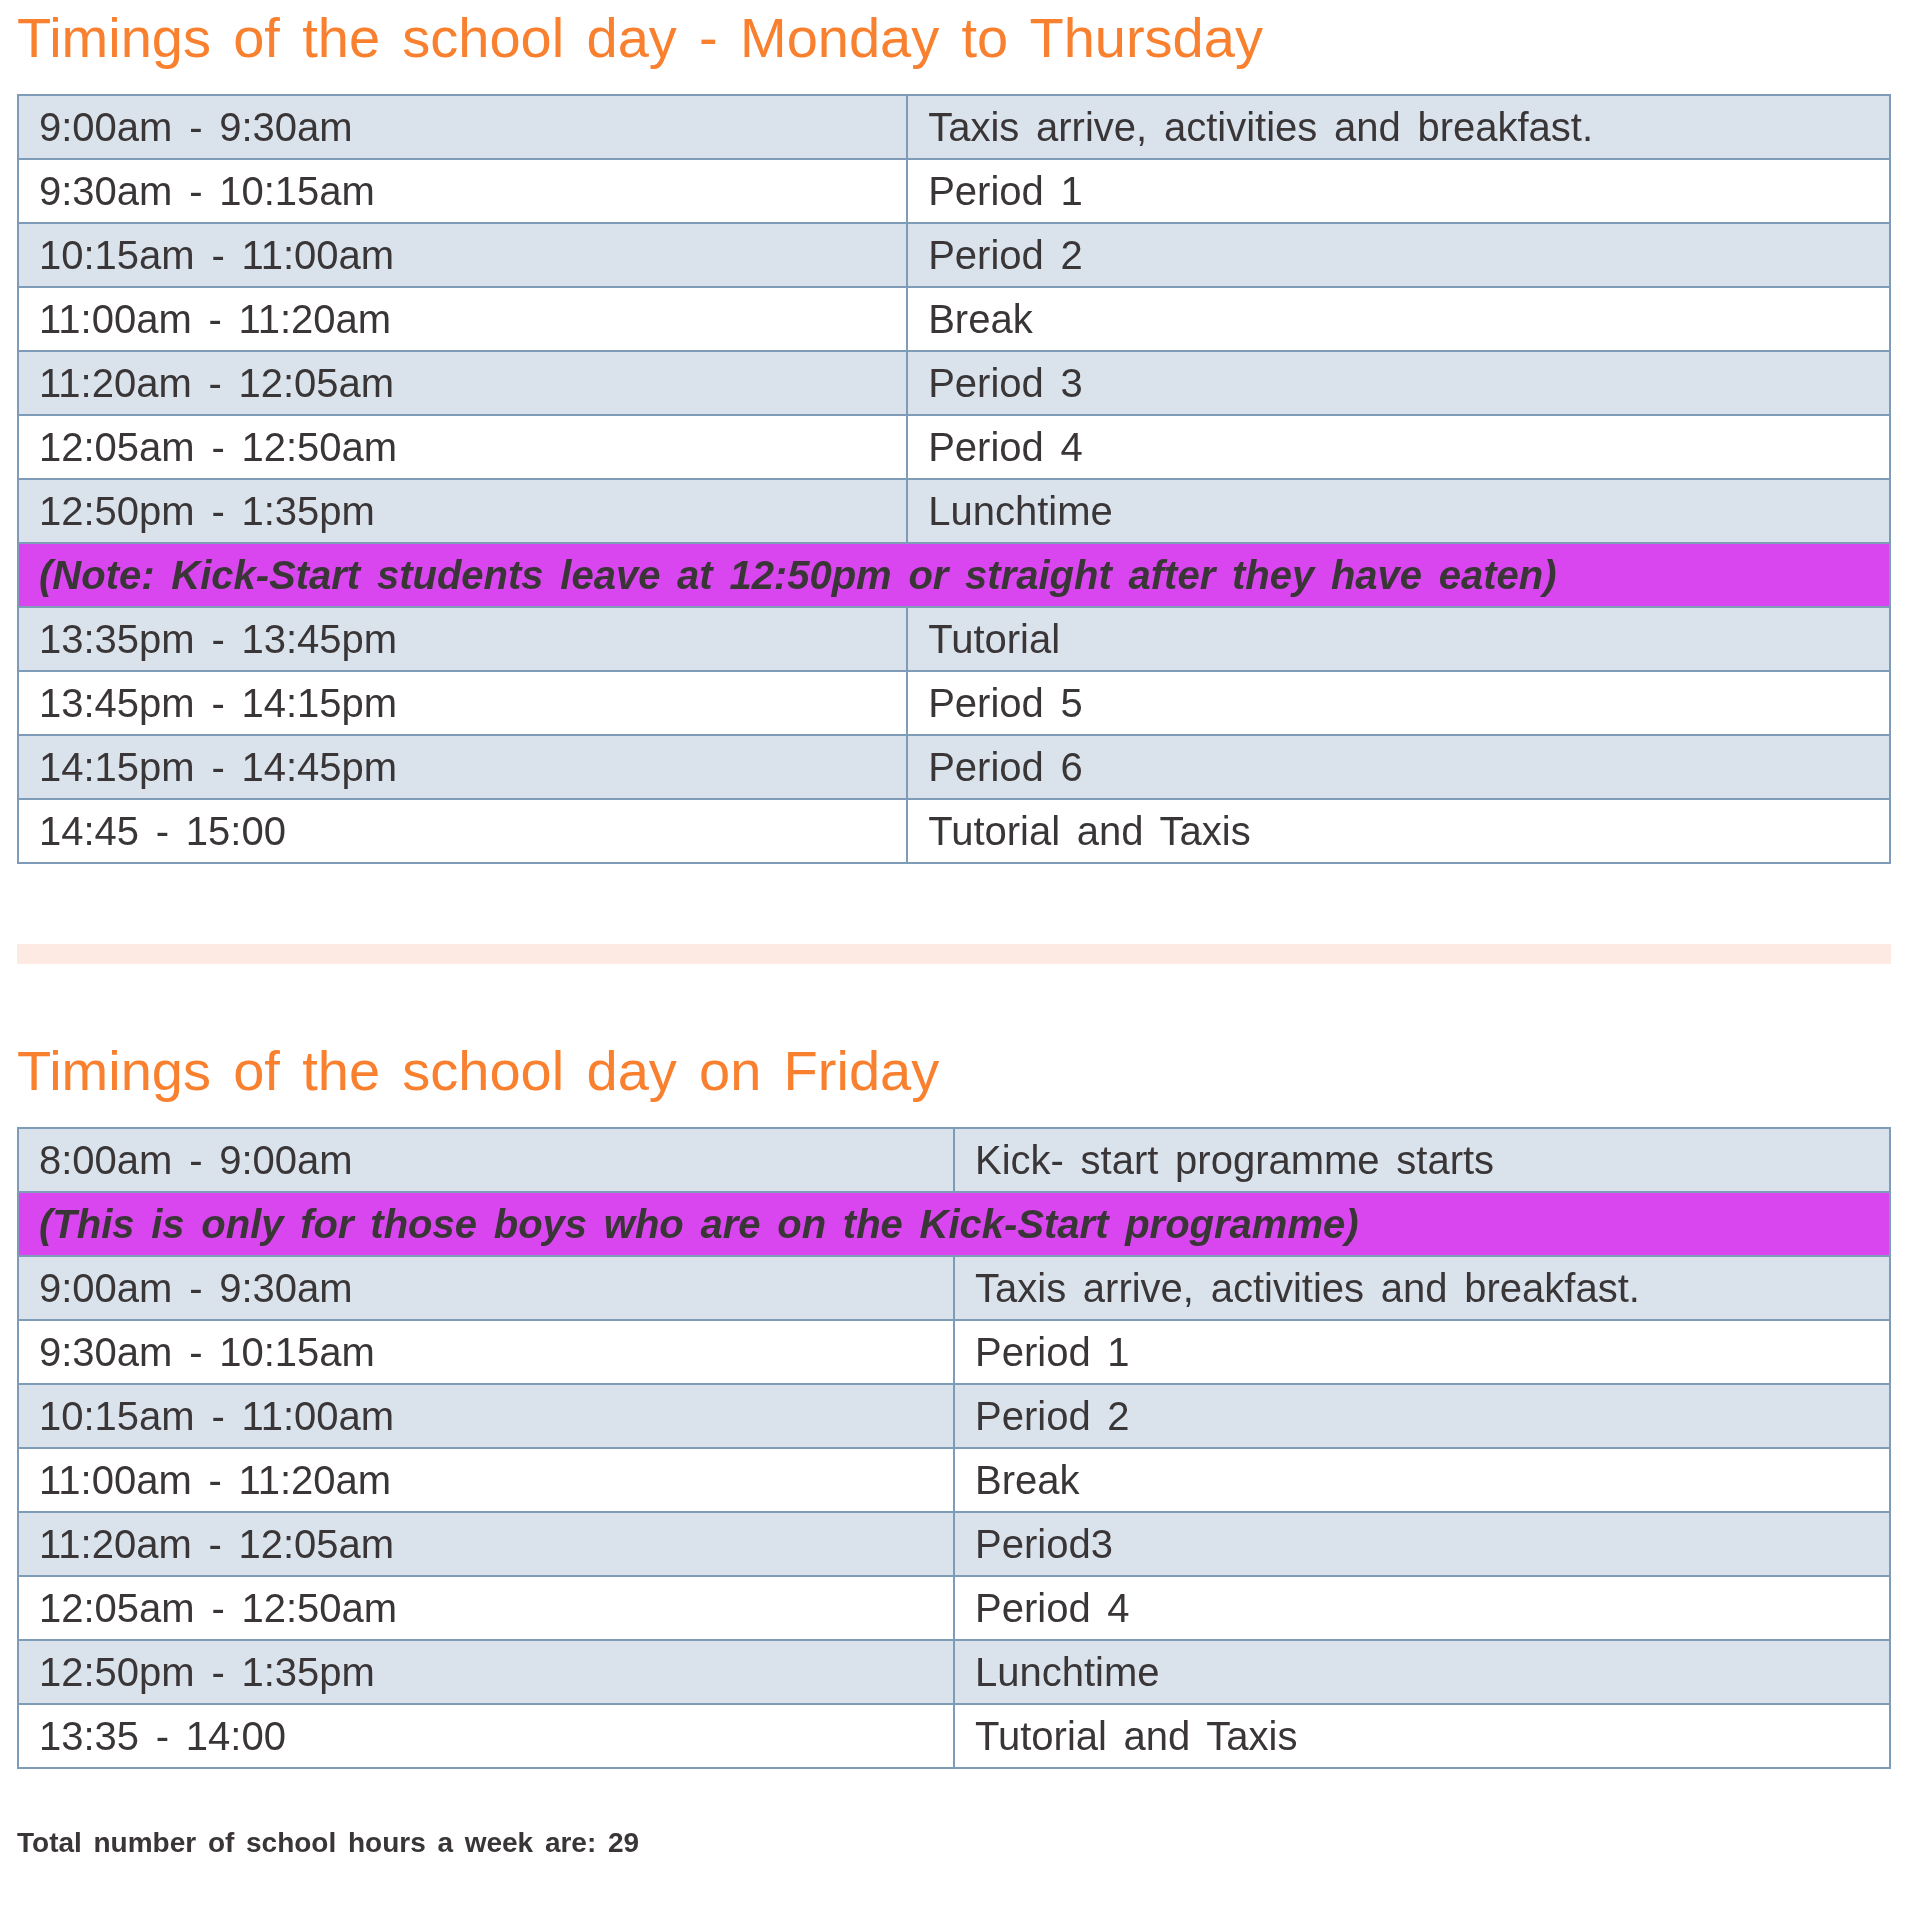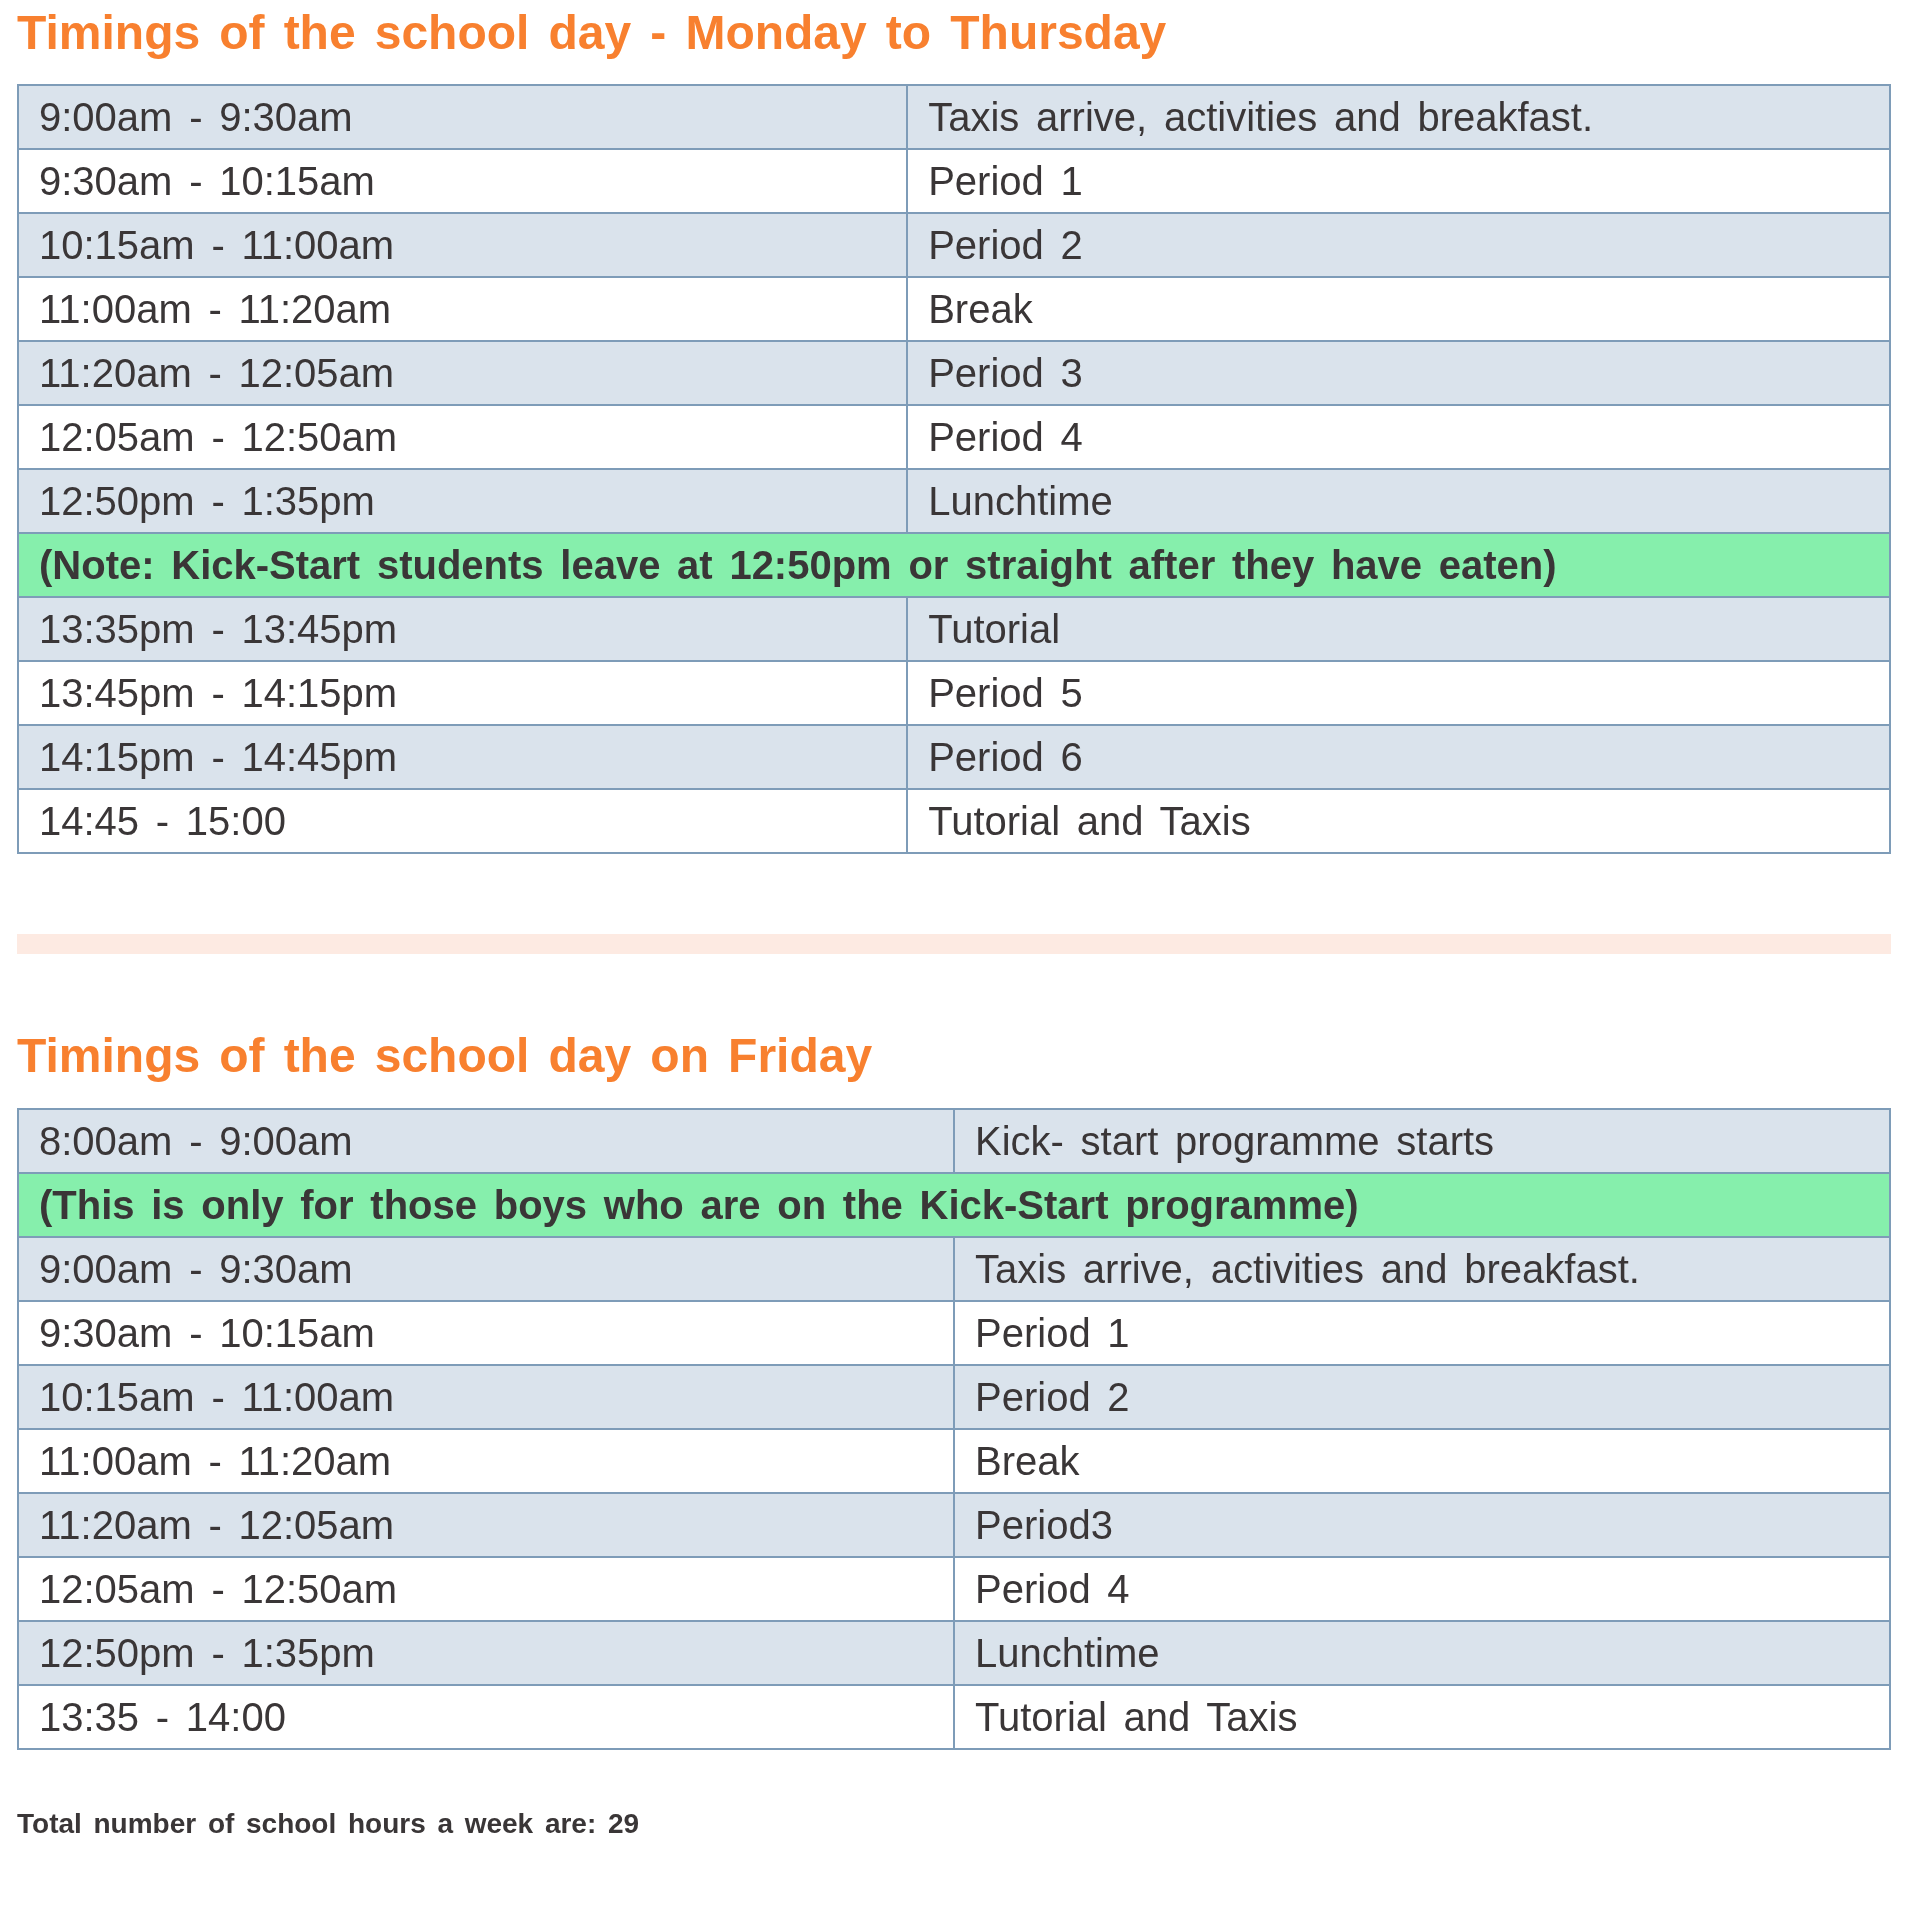--- a/index.html
+++ b/index.html
@@ -11,22 +11,22 @@
   }
   *{margin:0;padding:0;box-sizing:border-box;}
   html,body{background:#ffffff;}
   body{
     width:1908px;height:1926px;overflow:hidden;
     font-family:"Liberation Sans","DejaVu Sans",sans-serif;
     color:var(--c-text);
   }
   .heading{
     color:var(--c-heading);
-    font-size:48px;
-    font-weight:700;
+    font-size:56px;
+    font-weight:400;
     line-height:1.2;
     word-spacing:0.12em;
     margin:3.9px 0 23px 17px;
   }
   .heading.second{margin-top:73px;margin-bottom:22.5px;}
   table.schedule{
     width:1874px;
     margin-left:17px;
     border-collapse:collapse;
     table-layout:fixed;
@@ -40,21 +40,21 @@
     color:var(--c-text);
     padding-left:20px;
     vertical-align:middle;
     white-space:nowrap;
     overflow:hidden;
   }
   table.schedule.mon-thu td.time{width:47.5%;}
   table.schedule.friday td.time{width:50%;}
   tr.b{background:var(--c-row-blue);border-radius:8px;}
   tr.w{background:#ffffff;}
-  tr.note td{font-weight:700;background:#86efac;}
+  tr.note td{font-weight:700;background:#d946ef;font-style:italic;}
   .divider{
     width:1874px;height:20px;
     margin:80px 0 0 17px;
     background:var(--c-divider);
   }
   .footer{
     margin:60px 0 0 17px;
     font-size:28px;
     font-weight:700;
     line-height:1;

